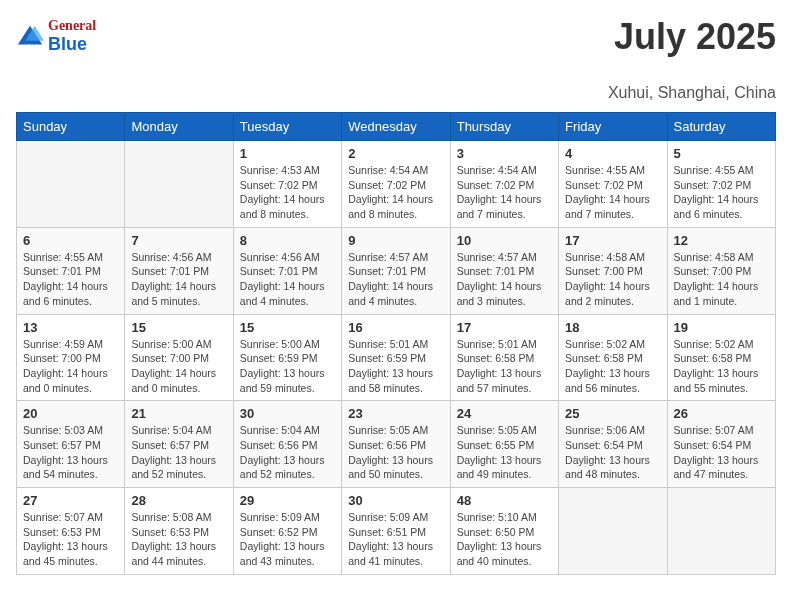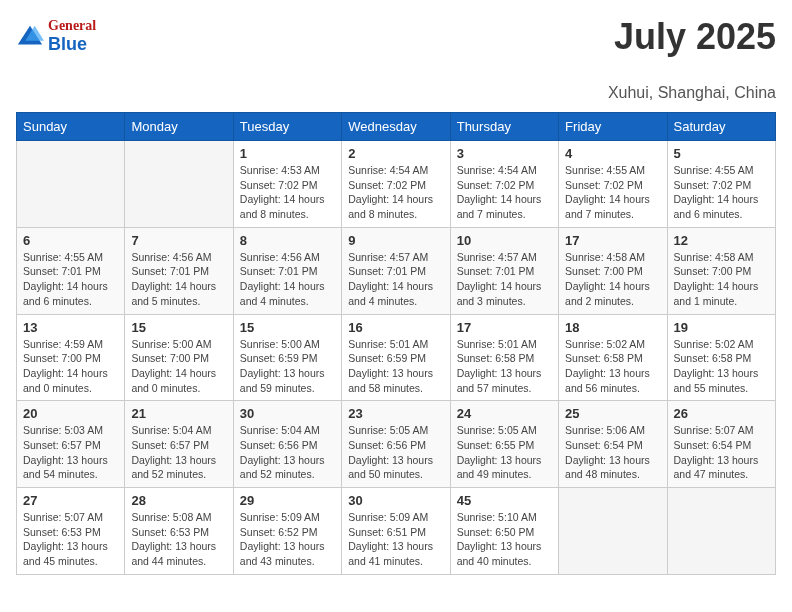--- a/index.html
+++ b/index.html
@@ -288,21 +288,21 @@
 Sunset: 6:52 PM
 Daylight: 13 hours and 43 minutes.</div>
         </td>
         <td>
           <span class="day-number">30</span>
           <div class="cell-content">Sunrise: 5:09 AM
 Sunset: 6:51 PM
 Daylight: 13 hours and 41 minutes.</div>
         </td>
         <td>
-          <span class="day-number">45</span>
+          <span class="day-number">48</span>
           <div class="cell-content">Sunrise: 5:10 AM
 Sunset: 6:50 PM
 Daylight: 13 hours and 40 minutes.</div>
         </td>
         <td class="empty-cell"></td>
         <td class="empty-cell"></td>
       </tr>
     </tbody>
 </table>
 

